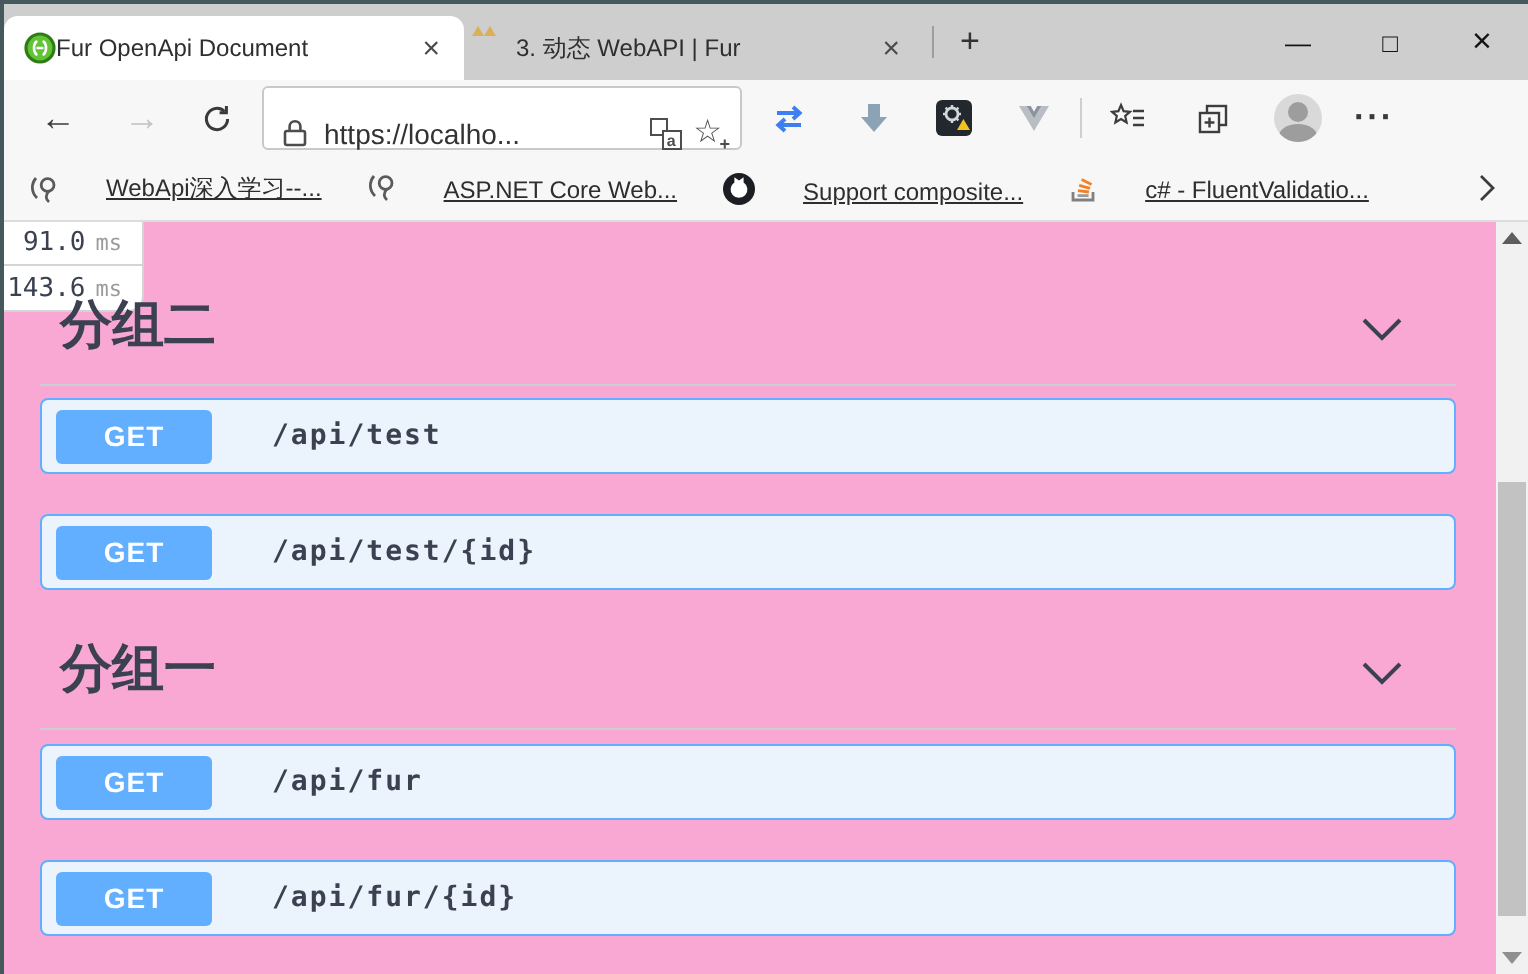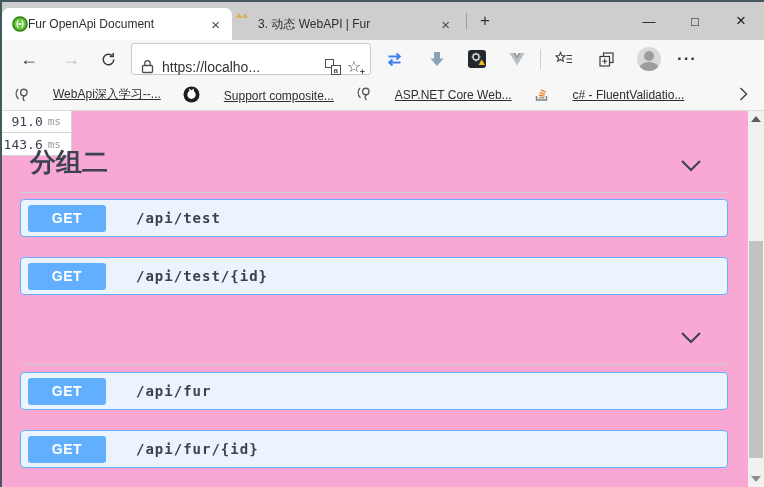--- a/index.html
+++ b/index.html
@@ -185,34 +185,34 @@
   <div class="bookmarks">
     <span class="bm">
       <svg width="15" height="16" viewBox="0 0 15 16">
         <path d="M4 2 C1.5 5 1.5 9 4.5 12" stroke="#5a5a5a" stroke-width="1.4" fill="none"></path>
         <circle cx="9.8" cy="5.5" r="3.2" stroke="#5a5a5a" stroke-width="1.4" fill="none"></circle>
         <path d="M10.5 8.5 C8.5 10.5 8.8 12.5 10.5 14" stroke="#5a5a5a" stroke-width="1.4" fill="none"></path>
       </svg>
       <span>WebApi深入学习--...</span>
     </span>
     <span class="bm">
+      <svg width="15" height="16" viewBox="0 0 15 16">
+        <path d="M4 2 C1.5 5 1.5 9 4.5 12" stroke="#5a5a5a" stroke-width="1.4" fill="none"></path>
+        <circle cx="9.8" cy="5.5" r="3.2" stroke="#5a5a5a" stroke-width="1.4" fill="none"></circle>
+        <path d="M10.5 8.5 C8.5 10.5 8.8 12.5 10.5 14" stroke="#5a5a5a" stroke-width="1.4" fill="none"></path>
+      </svg>
+      <span>ASP.NET Core Web...</span>
+    </span>
+    <span class="bm">
       <svg width="17" height="17" viewBox="0 0 17 17">
         <circle cx="8.5" cy="8.5" r="8" fill="#1b1f23"></circle>
         <path d="M8.5 4.2 L6.2 2.6 V5.2 A4.2 4.2 0 1 0 10.8 5.2 V2.6 Z" fill="#fff"></path>
         <circle cx="8.5" cy="8.2" r="3.4" fill="#fff"></circle>
       </svg>
       <span>Support composite...</span>
-    </span>
-    <span class="bm">
-      <svg width="15" height="16" viewBox="0 0 15 16">
-        <path d="M4 2 C1.5 5 1.5 9 4.5 12" stroke="#5a5a5a" stroke-width="1.4" fill="none"></path>
-        <circle cx="9.8" cy="5.5" r="3.2" stroke="#5a5a5a" stroke-width="1.4" fill="none"></circle>
-        <path d="M10.5 8.5 C8.5 10.5 8.8 12.5 10.5 14" stroke="#5a5a5a" stroke-width="1.4" fill="none"></path>
-      </svg>
-      <span>ASP.NET Core Web...</span>
     </span>
     <span class="bm">
       <svg width="15" height="16" viewBox="0 0 15 16">
         <path d="M2.5 10 V14 H12.5 V10" stroke="#808080" stroke-width="1.4" fill="none"></path>
         <path d="M4.8 11.8 H10.3" stroke="#9b9b9b" stroke-width="1.4"></path>
         <path d="M5 9.3 L10.5 10" stroke="#f48024" stroke-width="1.4"></path>
         <path d="M5.6 6.7 L11 8.2" stroke="#f48024" stroke-width="1.4"></path>
         <path d="M6.8 3.8 L11.8 6.2" stroke="#f48024" stroke-width="1.4"></path>
       </svg>
       <span>c# - FluentValidatio...</span>
@@ -245,20 +245,21 @@
 
     <div class="ep-row" id="row1">
       <span class="method">GET</span>
       <span class="path">/api/test</span>
     </div>
     <div class="ep-row" id="row2">
       <span class="method">GET</span>
       <span class="path">/api/test/{id}</span>
     </div>
 
+    <div class="group-header" id="gh2">分组一</div>
     <span class="chev" id="chev2">
       <svg width="22" height="13" viewBox="0 0 22 13">
         <polyline points="2,2 11,11 20,2" stroke="#3b4151" stroke-width="2" fill="none"></polyline>
       </svg>
     </span>
     <div class="divider" id="dv2"></div>
 
     <div class="ep-row" id="row3">
       <span class="method">GET</span>
       <span class="path">/api/fur</span>

